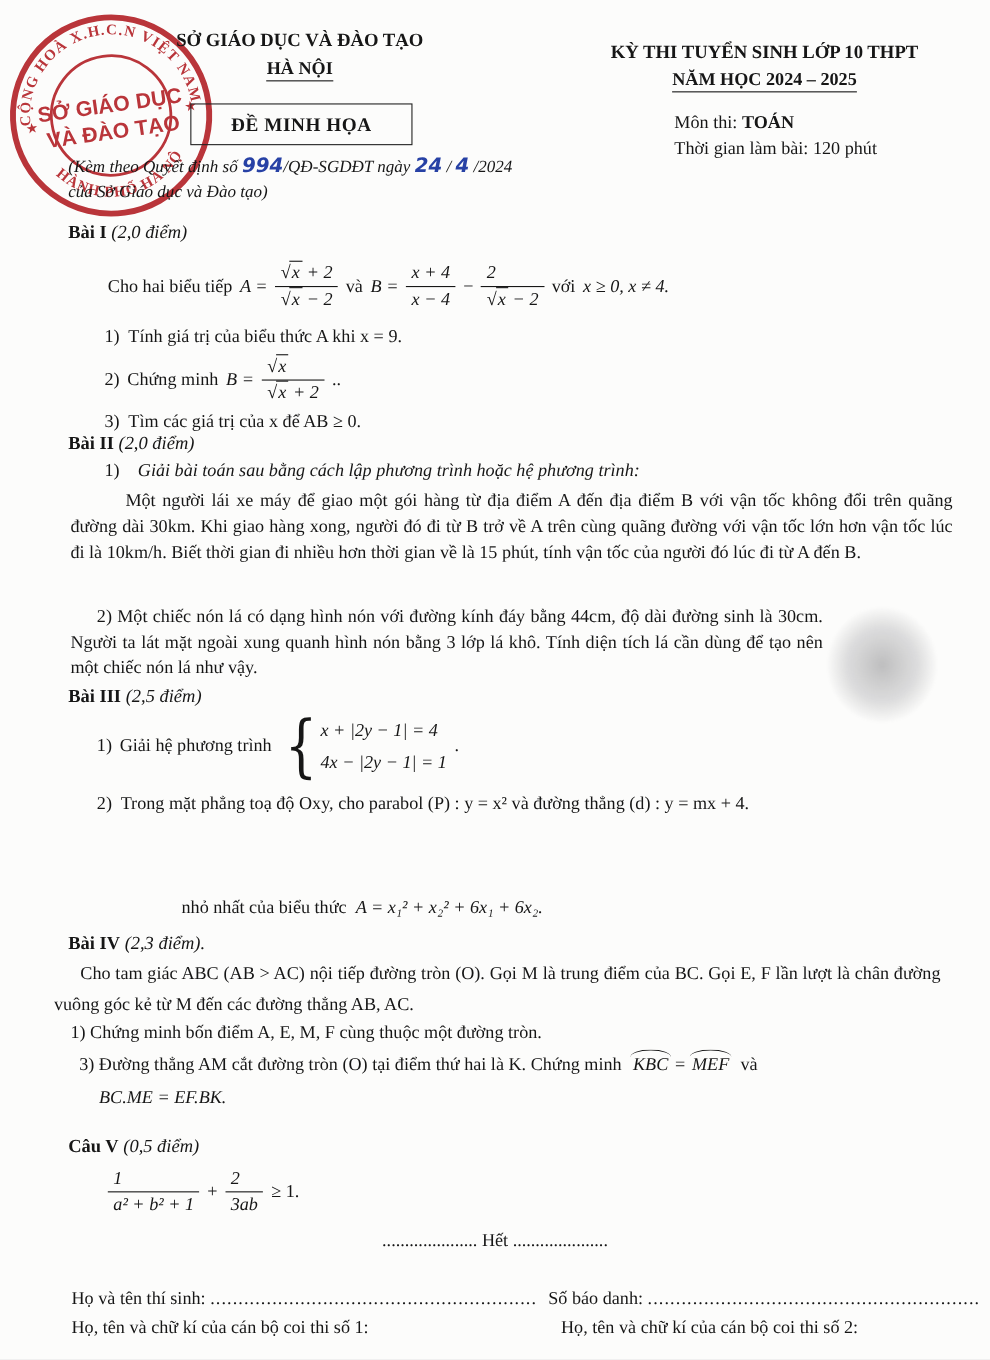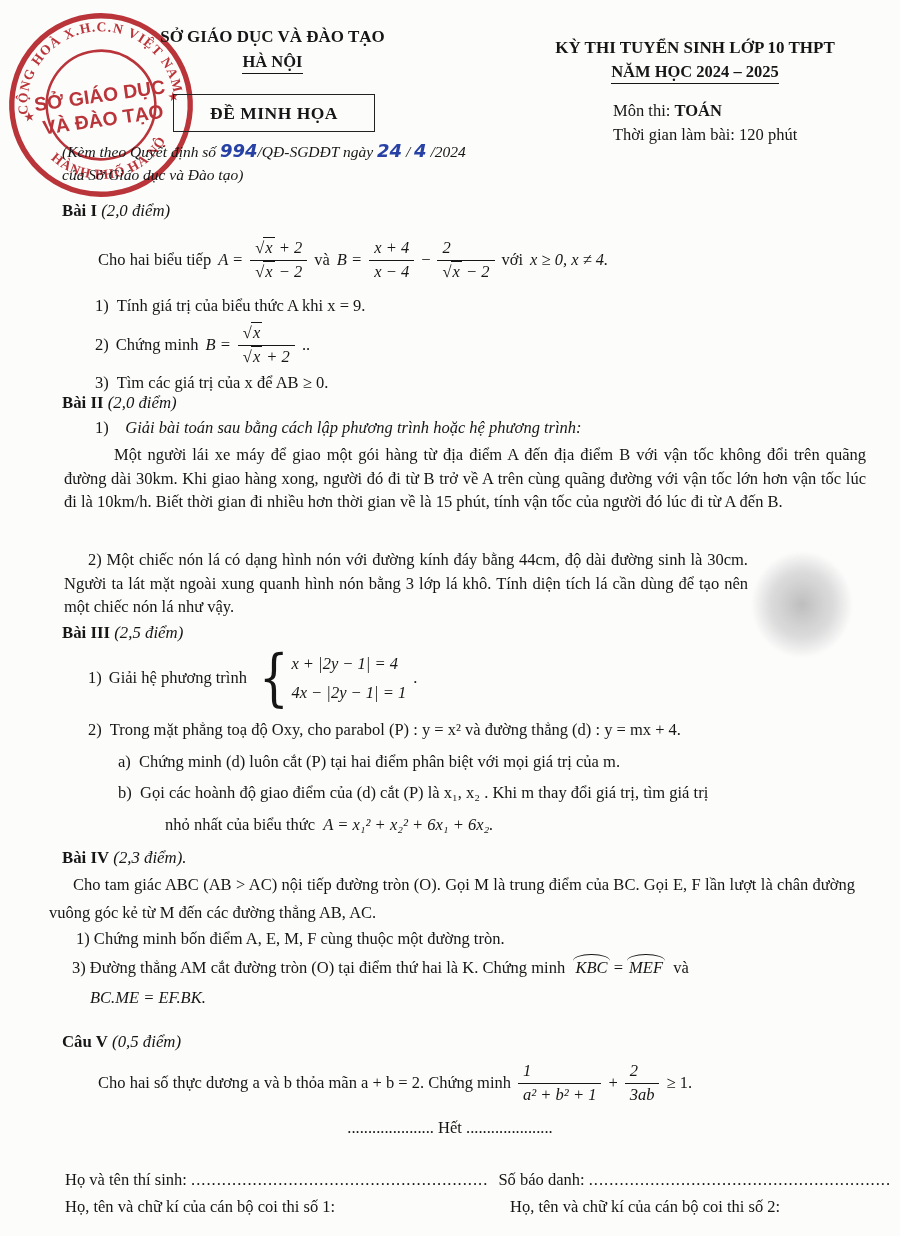--- a/index.html
+++ b/index.html
@@ -186,54 +186,45 @@
         <span class="r m">4x − |2y − 1| = 1</span>
       </span>
     </span>
     <span>.</span>
   </div>
 
   <div class="abs" style="left:88px; top:720px">
     <span>2)</span>&nbsp;
     <span>Trong mặt phẳng toạ độ Oxy, cho parabol (P) : y = x² và đường thẳng (d) : y = mx + 4.</span>
   </div>
-  <div class="abs" style="left:118px; top:752px">
-    <span>a)</span>&nbsp;
-    <span>Chứng minh (d) luôn cắt (P) tại hai điểm phân biệt với mọi giá trị của m.</span>
-  </div>
-  <div class="abs" style="left:118px; top:783px">
-    <span>b)</span>&nbsp;
-    <span>Gọi các hoành độ giao điểm của (d) cắt (P) là x₁, x₂ . Khi m thay đổi giá trị, tìm giá trị</span>
-  </div>
   <div class="abs" style="left:165px; top:815px">
     <span>nhỏ nhất của biểu thức</span>&nbsp;
     <span class="m">A = x₁² + x₂² + 6x₁ + 6x₂.</span>
   </div>
 
   <div class="abs heading" style="top:848px">
     <span class="b">Bài IV</span>
     <span class="i">(2,3 điểm).</span>
   </div>
   <div class="abs para" style="left:49px; top:871px; width:806px; text-indent:24px; line-height:28px">Cho tam giác ABC (AB &gt; AC) nội tiếp đường tròn (O). Gọi M là trung điểm của BC. Gọi E, F lần lượt là chân đường vuông góc kẻ từ M đến các đường thẳng AB, AC.</div>
-  <div class="abs" style="left:76px; top:929px">1) Chứng minh bốn điểm A, E, M, F cùng thuộc một đường tròn.</div>
+  <div class="abs" style="left:64px; top:929px">1) Chứng minh bốn điểm A, E, M, F cùng thuộc một đường tròn.</div>
   <div class="abs" style="left:72px; top:958px">
     <span>3) Đường thẳng AM cắt đường tròn (O) tại điểm thứ hai là K. Chứng minh</span>&nbsp;
     <span class="widehat">KBC</span>
     <span>=</span>
     <span class="widehat">MEF</span>&nbsp;
     <span>và</span>
   </div>
   <div class="abs m" style="left:90px; top:988px">BC.ME = EF.BK.</div>
 
   <div class="abs heading" style="top:1032px">
     <span class="b">Câu V</span>
     <span class="i">(0,5 điểm)</span>
   </div>
   <div class="abs item-row" style="left:98px; top:1052px; height:62px">
-    <span>Cho hai số thực dương a và b thỏa mãn a + b = 2. Chứng minh</span>
     <span class="frac">
       <span class="num m">1</span>
       <span class="den m">a² + b² + 1</span>
     </span>
     <span>+</span>
     <span class="frac">
       <span class="num m">2</span>
       <span class="den m">3ab</span>
     </span>
     <span>≥ 1.</span>

